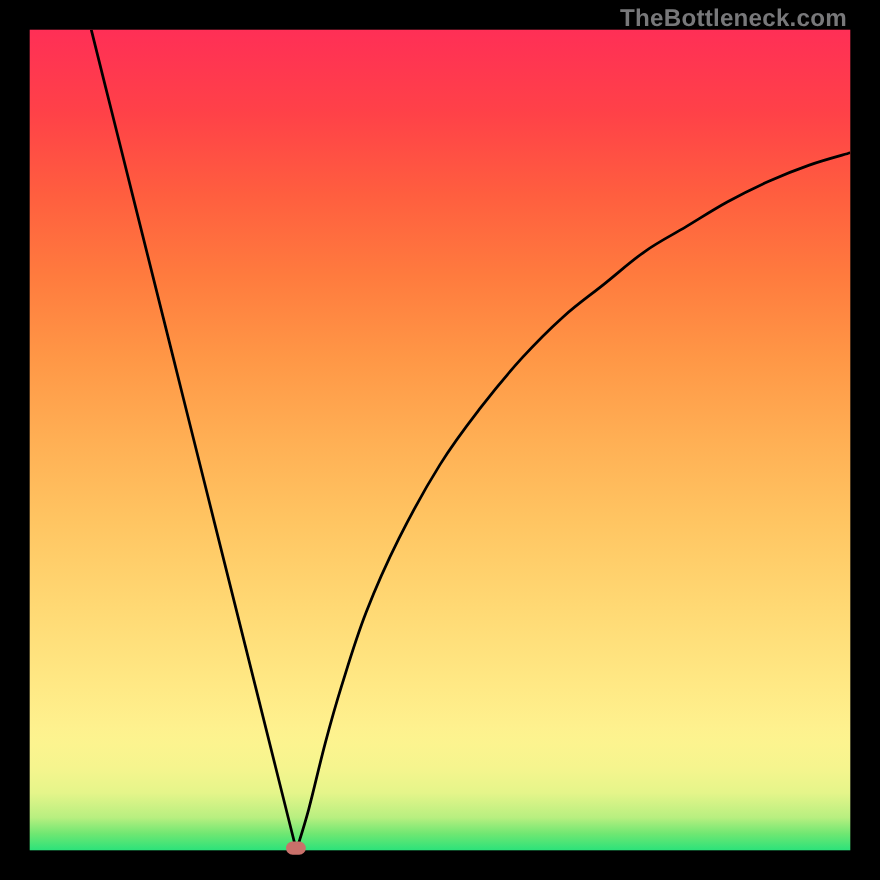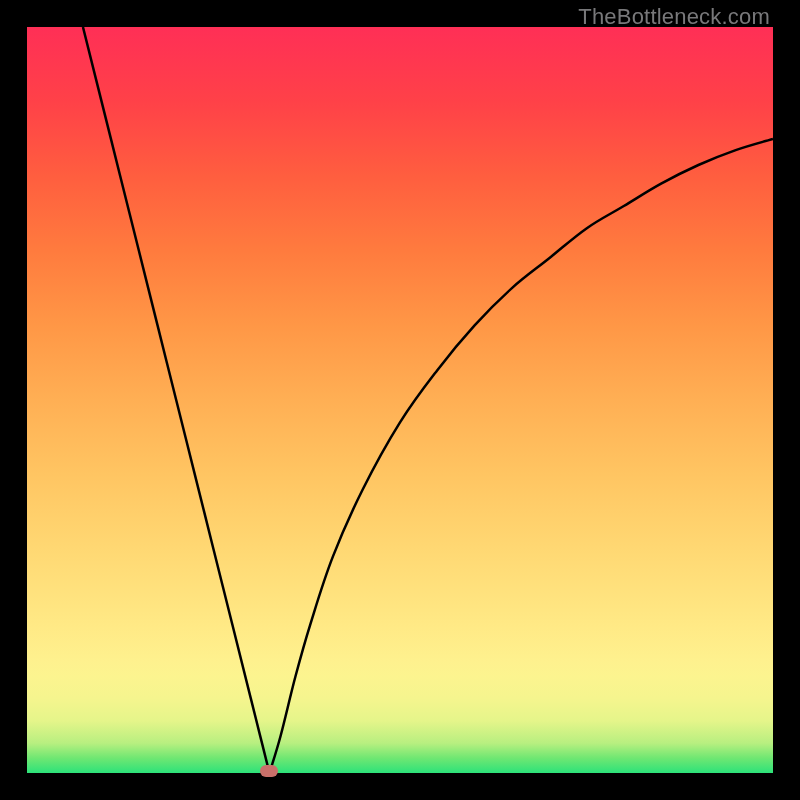--- a/index.html
+++ b/index.html
@@ -40,21 +40,21 @@
     left: 0; top: 0;
     width: 746px;
     height: 746px;
   }
   .watermark {
     position: absolute;
     top: 4px;
     right: 30px;
     font-family: Arial, Helvetica, sans-serif;
     font-size: 22px;
-    font-weight: 400;
+    font-weight: 700;
     color: #78787a;
     letter-spacing: 0.2px;
   }
   .dot {
     position: absolute;
     width: 18px;
     height: 12px;
     border-radius: 6px;
     background: #c9706a;
   }

